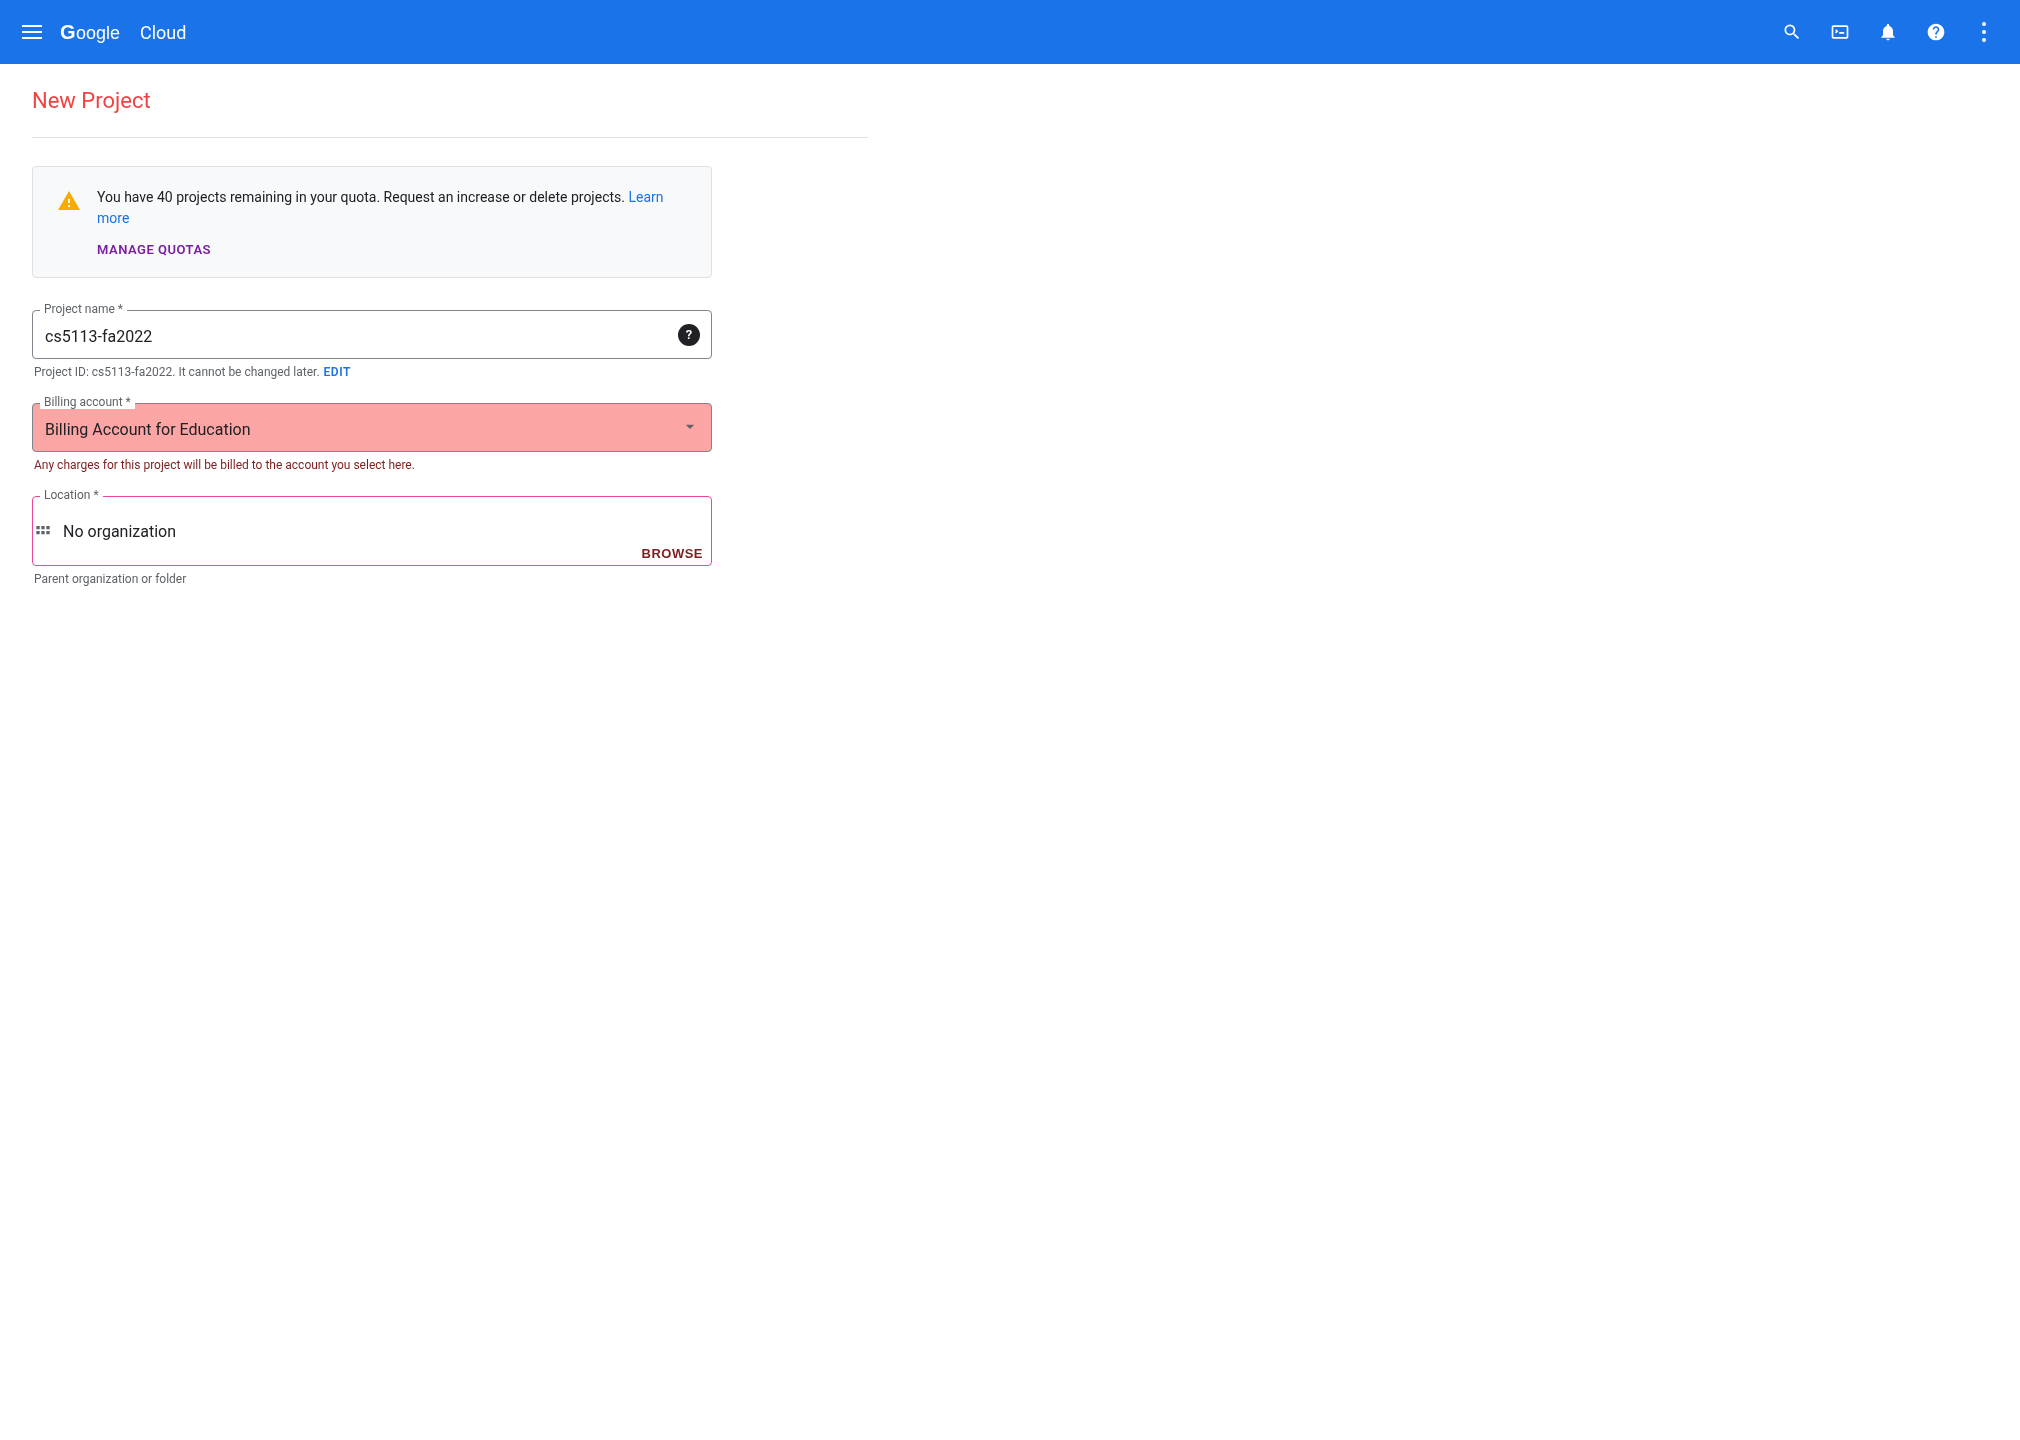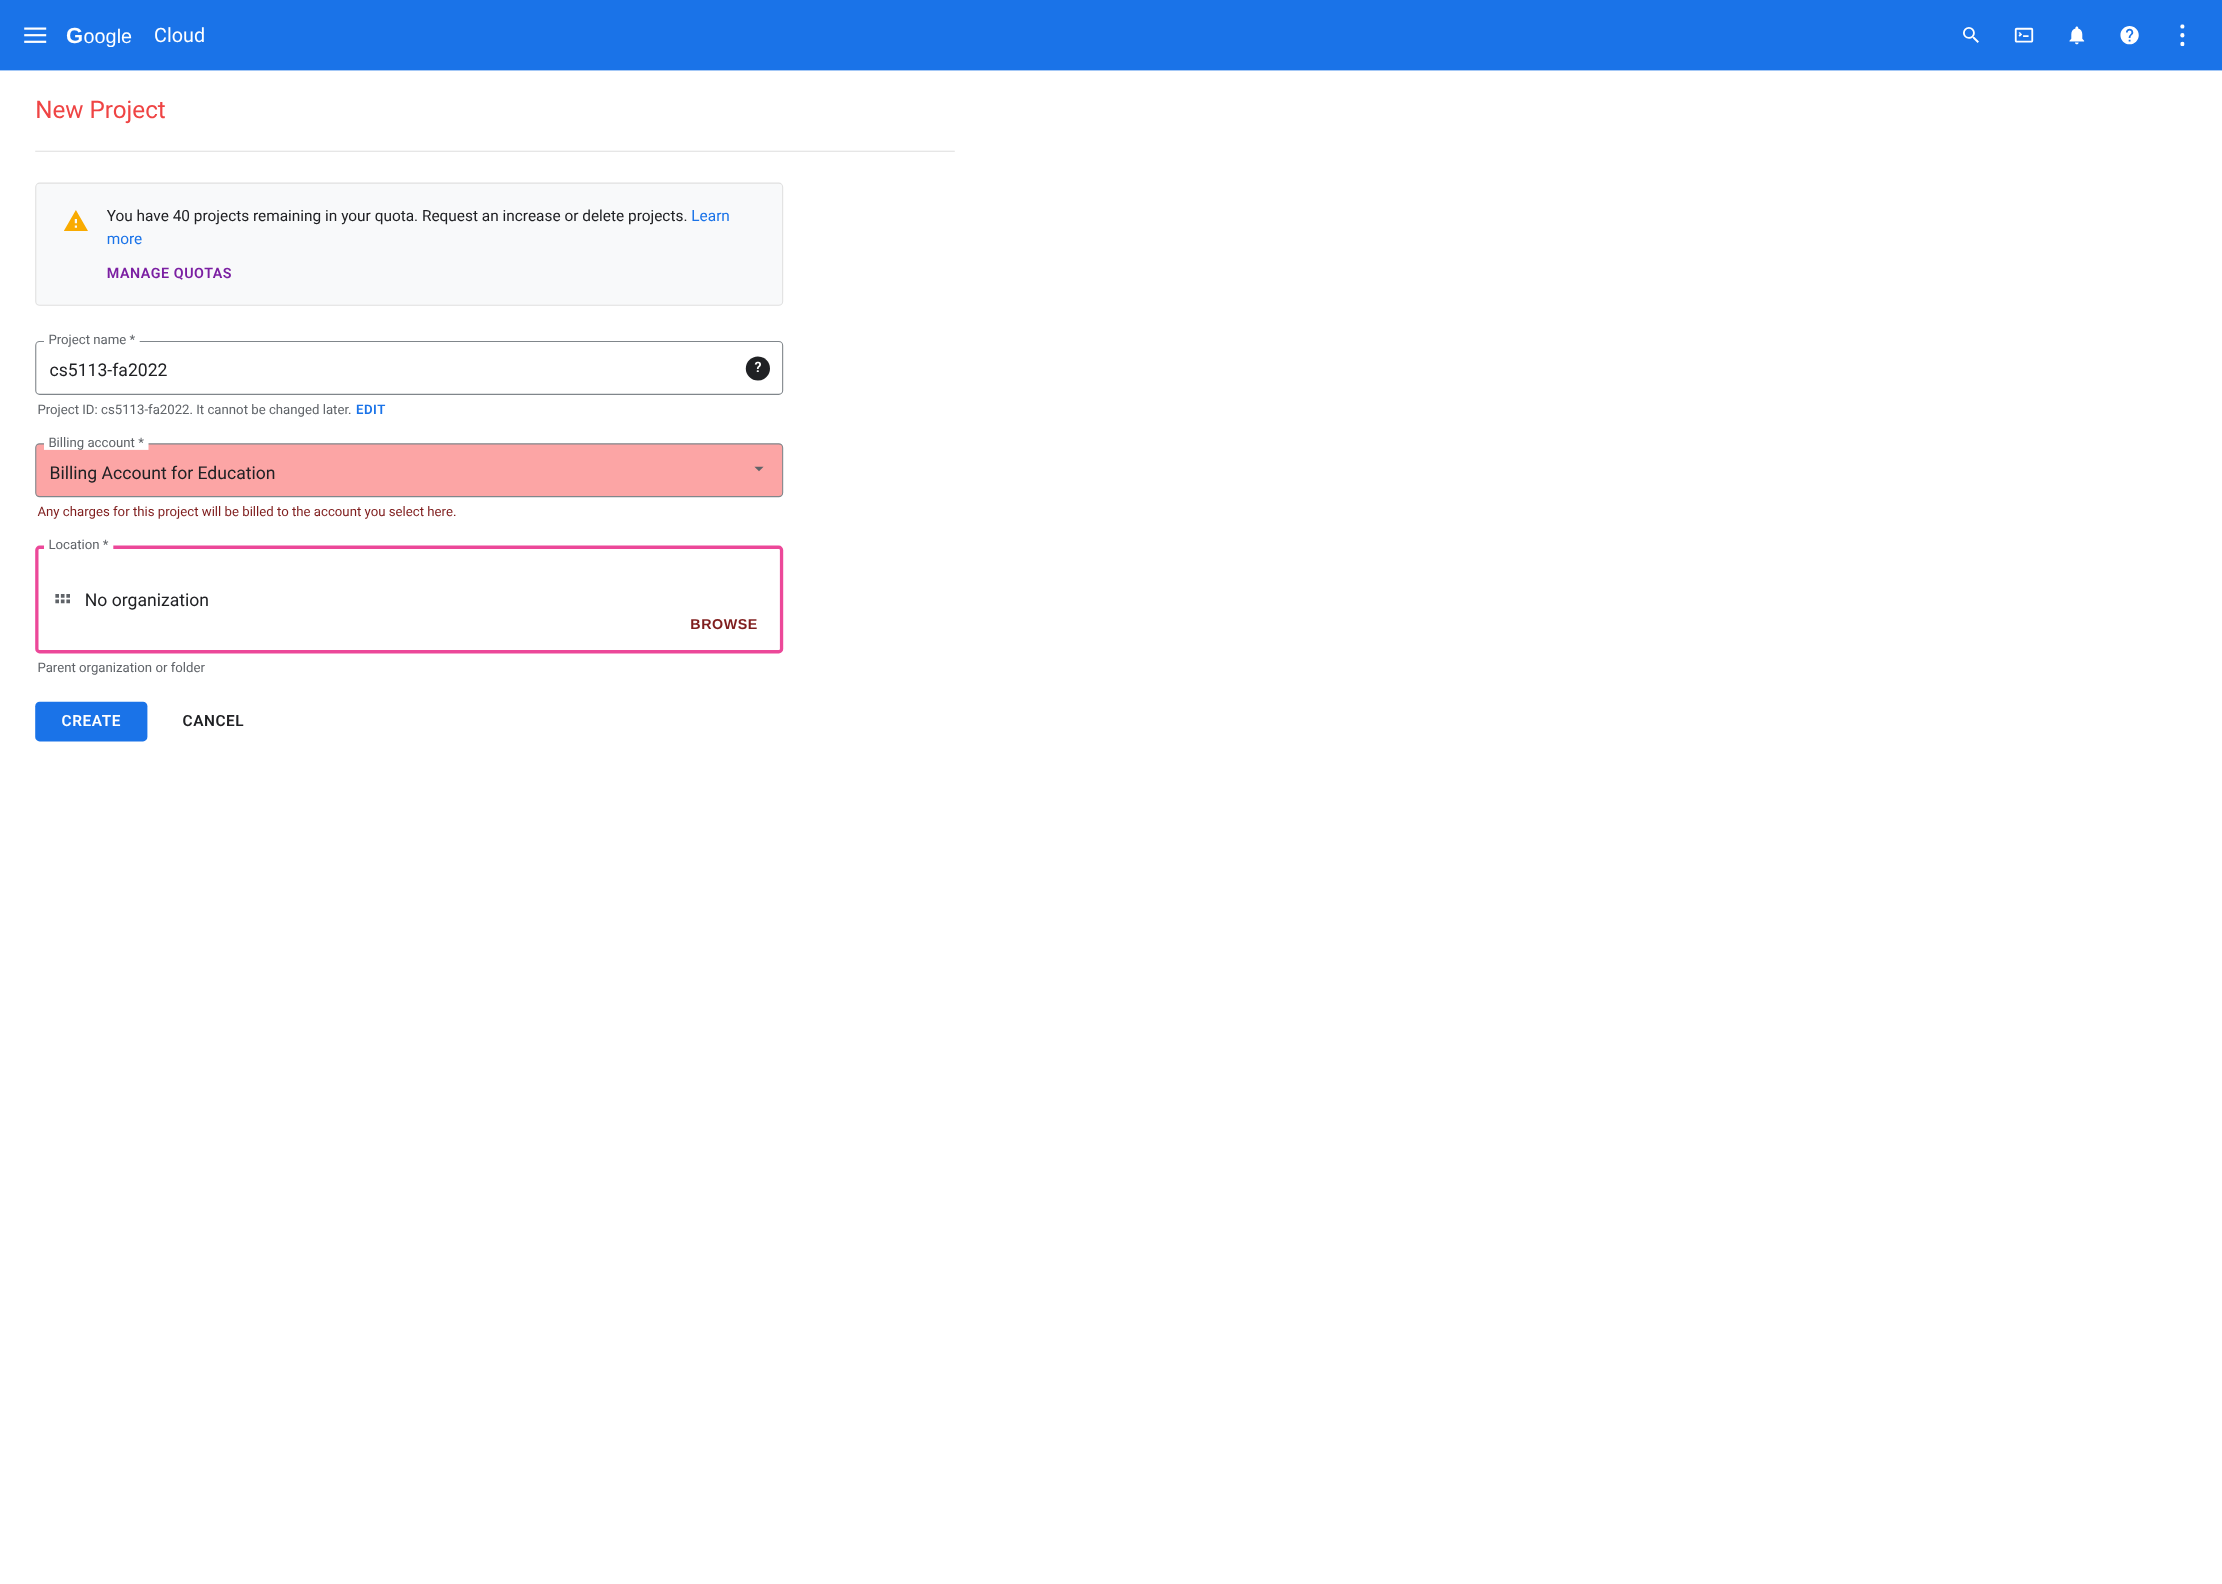--- a/index.html
+++ b/index.html
@@ -243,23 +243,22 @@
 
     .billing-note {
       font-size: 12px;
       color: #7f1d1d;
       margin-top: 6px;
       padding-left: 2px;
     }
 
     
     .location-field {
-      border: 3px solid #ec4899;
-      border-radius: 4px;
-      padding: 12px;
+      border: 1px solid #ec4899;
+      border-radius: 4px;
       display: flex;
       align-items: center;
       width: 100%;
       background: #fff;
       cursor: default;
     }
 
     .location-icon {
       color: #5f6368;
       margin-right: 10px;
@@ -430,19 +429,15 @@
               <path d="M4 6h4v4H4zm6 0h4v4h-4zm6 0h4v4h-4zM4 12h4v4H4zm6 0h4v4h-4zm6 0h4v4h-4z"></path>
             </svg>
           </div>
           <span class="location-text">No organization</span>
           <button class="browse-btn">BROWSE</button>
         </div>
       </div>
       <p class="location-note">Parent organization or folder</p>
     </div>
 
-    <div class="action-buttons">
-      <button class="create-btn">CREATE</button>
-      <button class="cancel-btn">CANCEL</button>
-    </div>
 
   </div>
 </div>
 
 </body></html>

